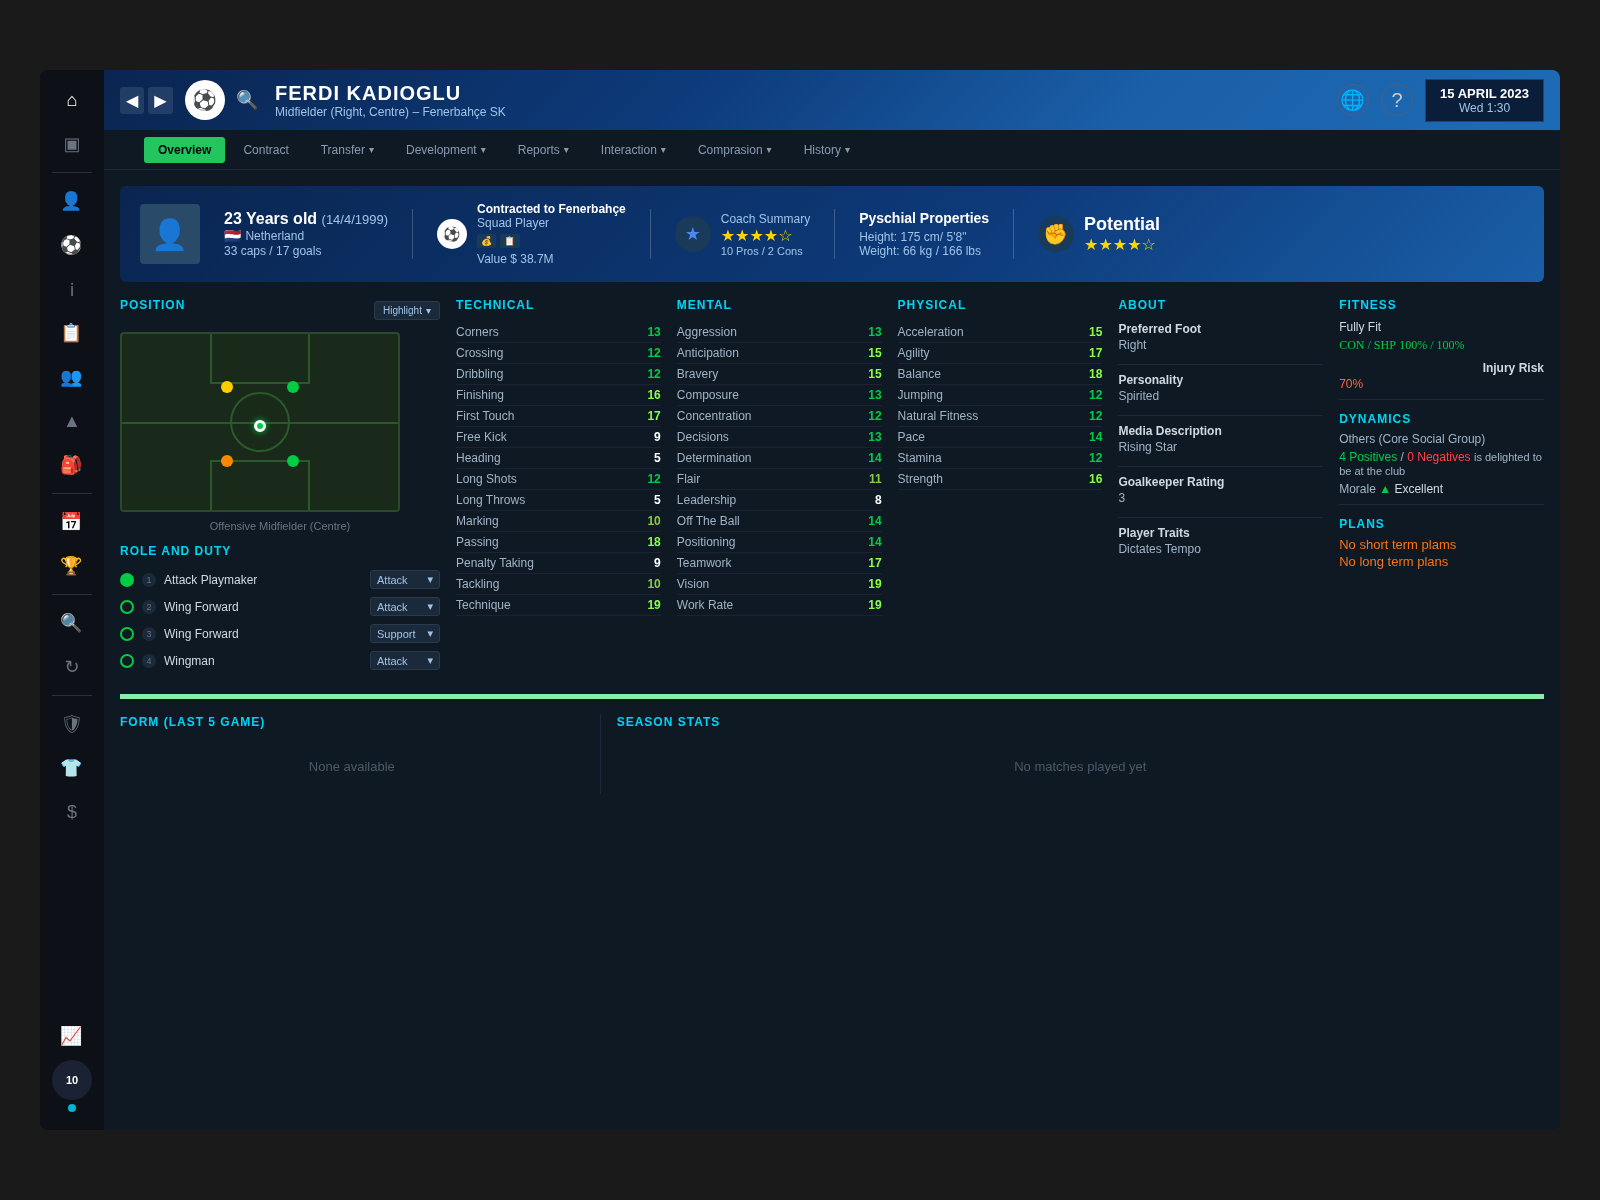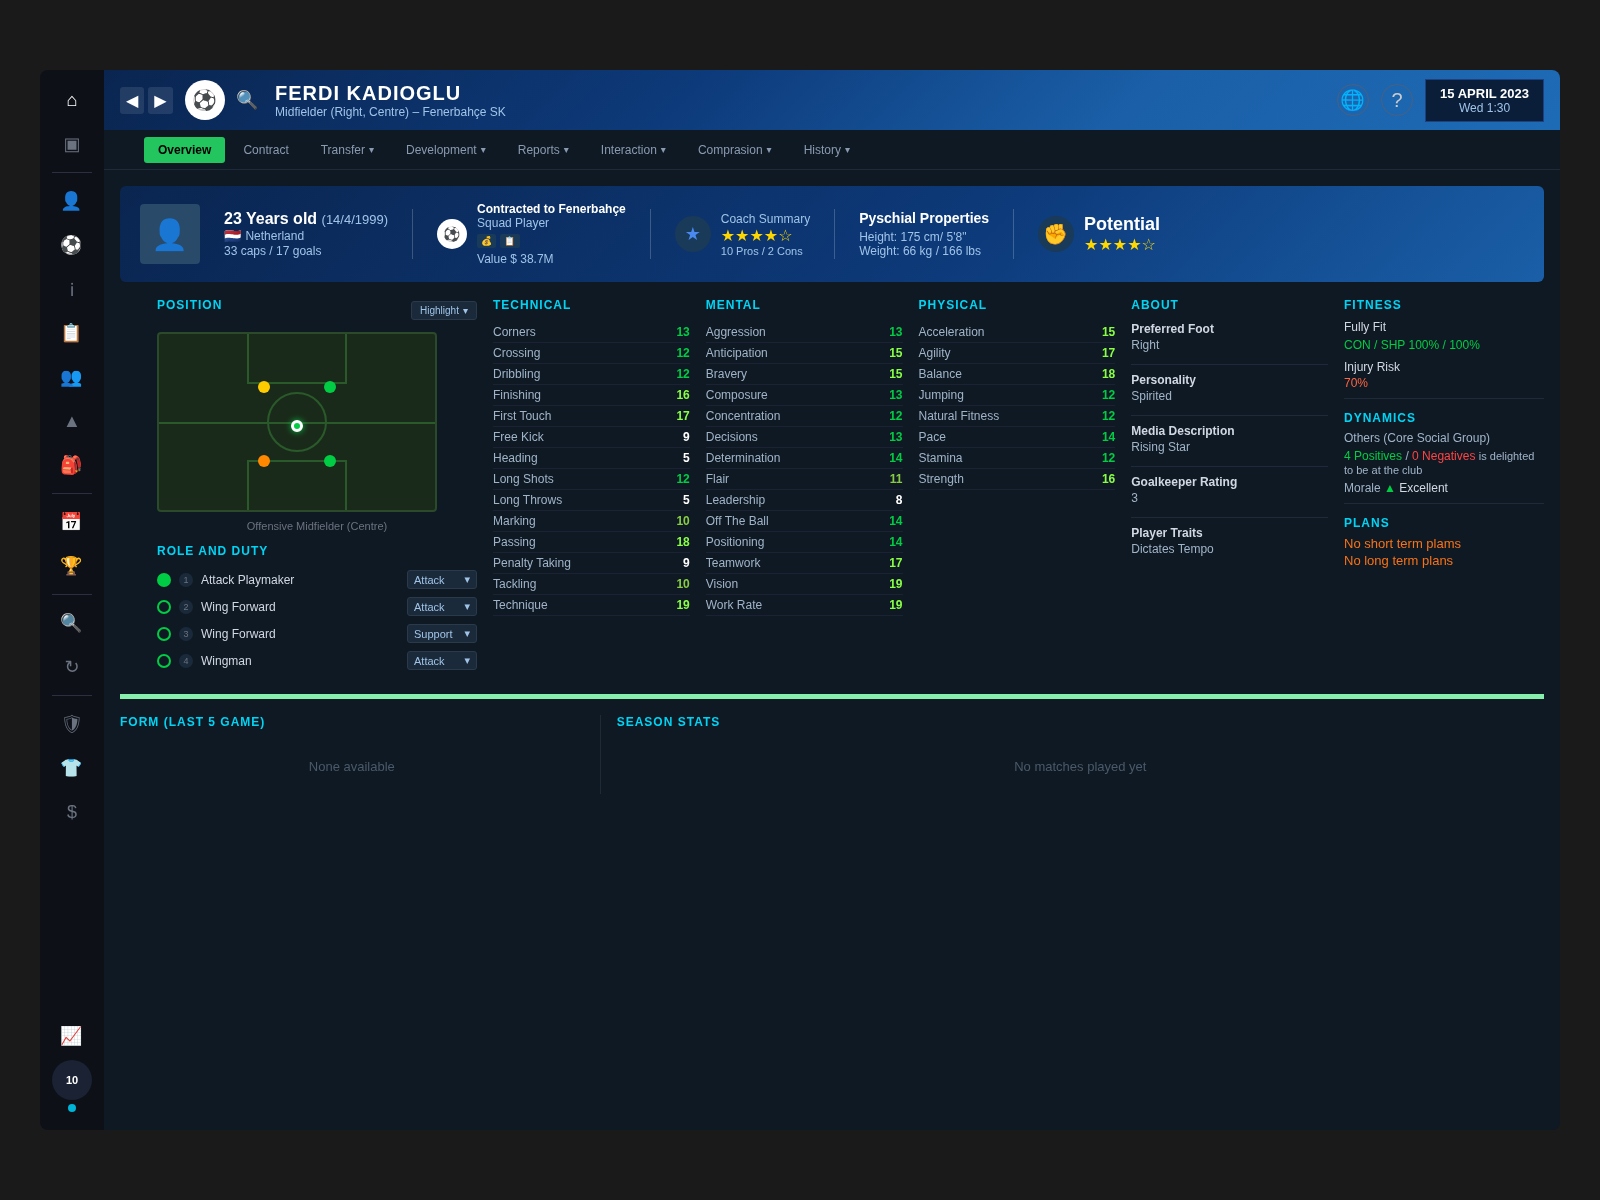--- a/index.html
+++ b/index.html
@@ -258,21 +258,20 @@
     }
     
     .lower-section {
       display: flex;
       gap: 16px;
     }
     
     .position-panel {
       width: 320px;
       flex-shrink: 0;
-      margin-left: 37px;
     }
     .section-title {
       color: #00d4f5;
       font-size: 12px;
       font-weight: bold;
       letter-spacing: 1px;
       margin-bottom: 10px;
     }
     .highlight-btn {
       float: right;
@@ -408,22 +407,22 @@
     .val-green { color: #00cc44; }
     .val-yellow { color: #88cc44; }
     .val-white { color: #fff; }
     .about-field { margin-bottom: 12px; }
     .about-label { color: #d0d8e4; font-size: 12px; font-weight: bold; margin-bottom: 2px; }
     .about-value { color: #a0b4c8; font-size: 12px; }
     .about-divider { height: 1px; background: #1e2a3a; margin: 8px 0; }
     .fitness-title { color: #00d4f5; font-size: 12px; font-weight: bold; letter-spacing: 1px; margin-bottom: 8px; }
     .fitness-status { color: #d0d8e4; font-size: 12px; margin-bottom: 4px; }
     .fitness-con { color: #a0b4c8; font-size: 12px; }
-    .fitness-con span { color: #00cc44; }
-    .injury-label { color: #d0d8e4; font-size: 12px; font-weight: normal; margin: 8px 0 2px; }
+    .fitness-con span { color: #00cc44; font-family: Liberation Serif, serif; }
+    .injury-label { color: #d0d8e4; font-size: 12px; font-weight: bold; margin: 8px 0 2px; text-align: right; }
     .injury-val { color: #ff6644; font-size: 12px; }
     .dynamics-title { color: #00d4f5; font-size: 12px; font-weight: bold; letter-spacing: 1px; margin: 12px 0 6px; }
     .dynamics-group { color: #a0b4c8; font-size: 12px; margin-bottom: 4px; }
     .dynamics-pos { font-size: 12px; margin-bottom: 4px; }
     .dynamics-pos .pos-green { color: #00cc44; }
     .dynamics-pos .pos-red { color: #ff4444; }
     .dynamics-morale { font-size: 12px; color: #a0b4c8; }
     .morale-arrow { color: #00cc44; }
     .plans-title { color: #00d4f5; font-size: 12px; font-weight: bold; letter-spacing: 1px; margin: 12px 0 6px; }
     .plans-text { color: #f97316; font-size: 13px; margin-bottom: 2px; }

